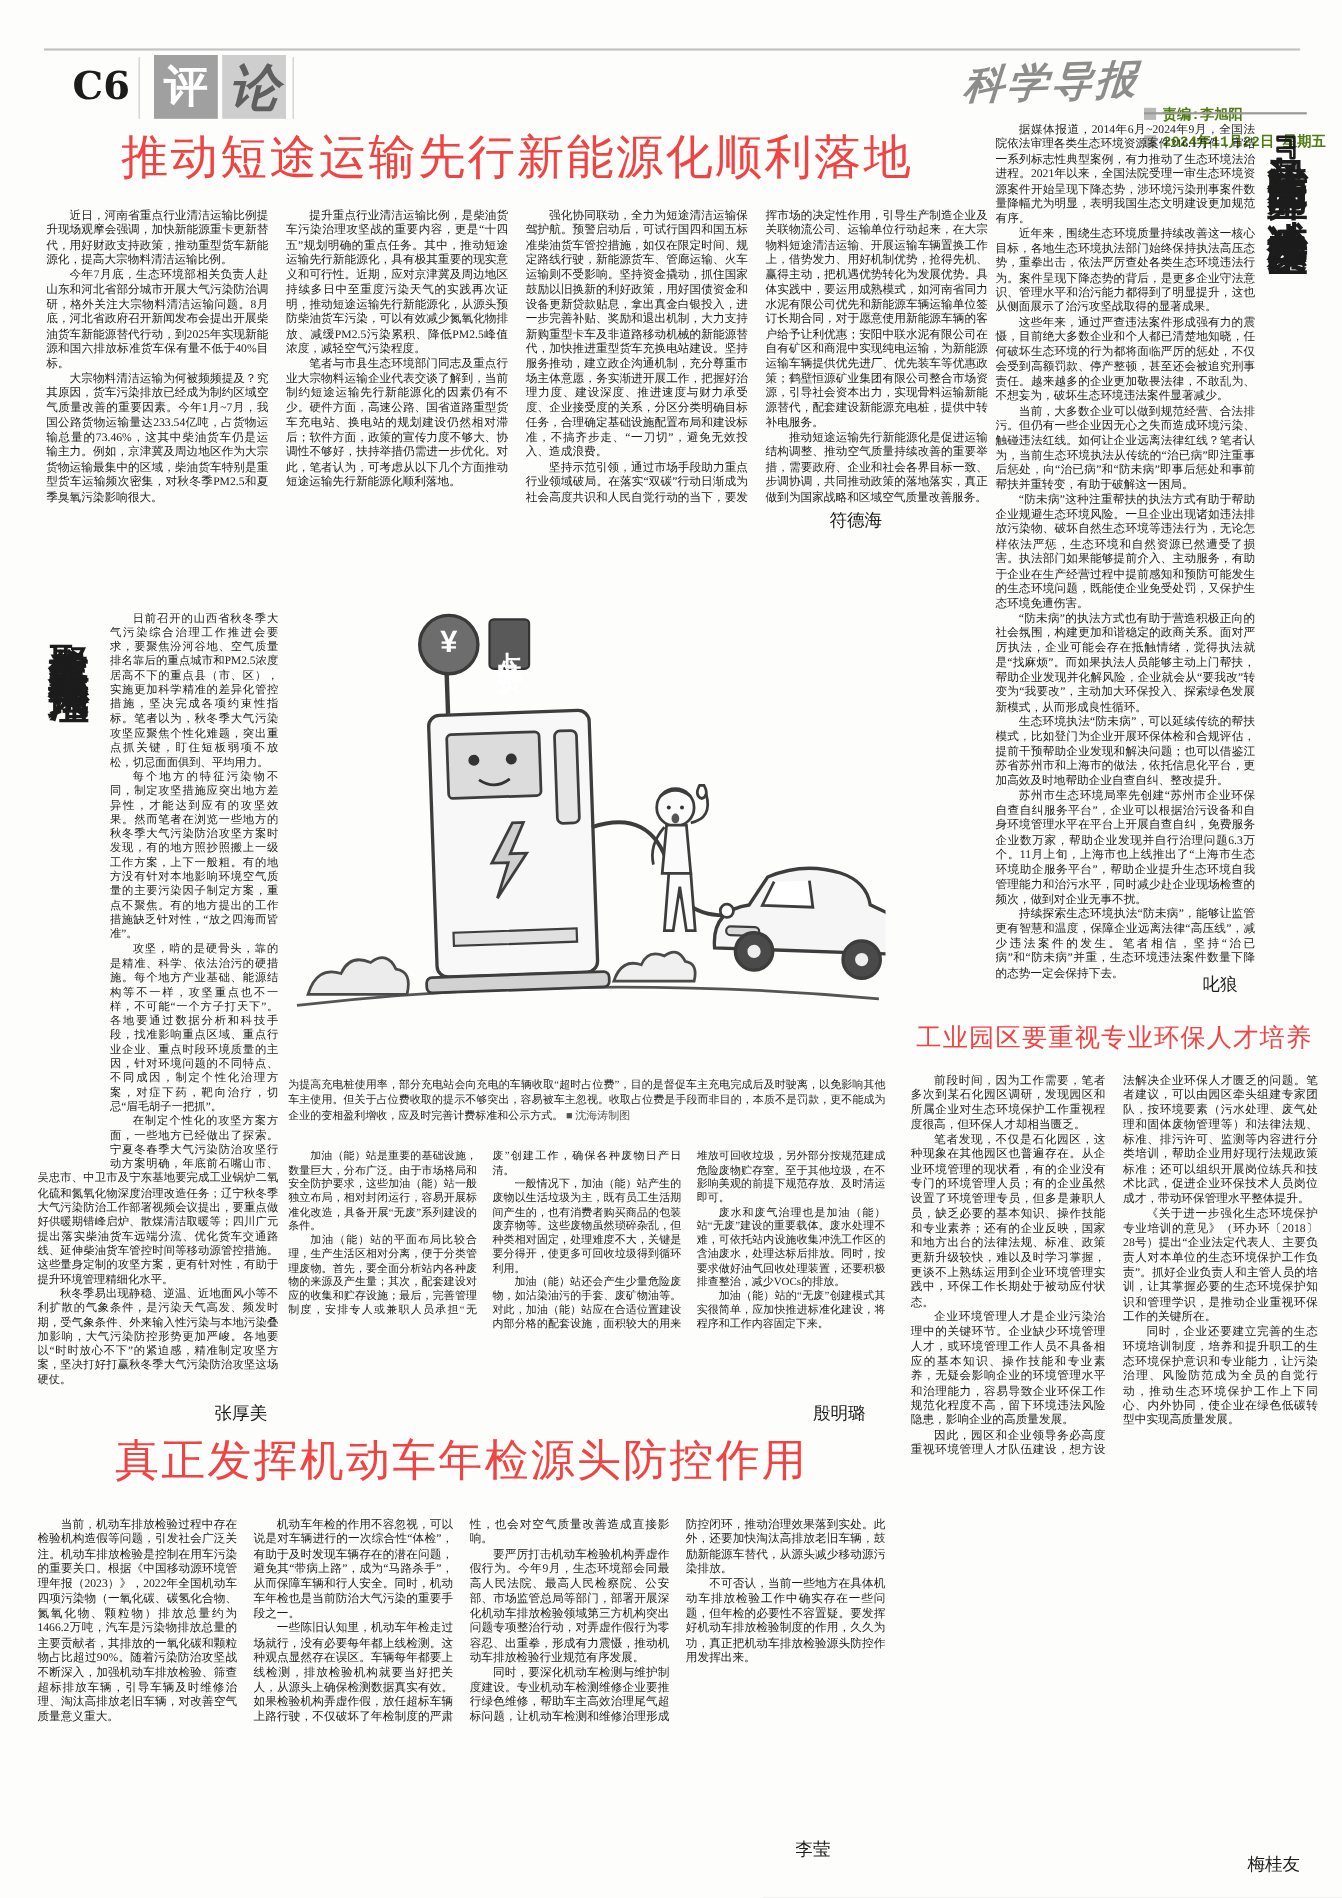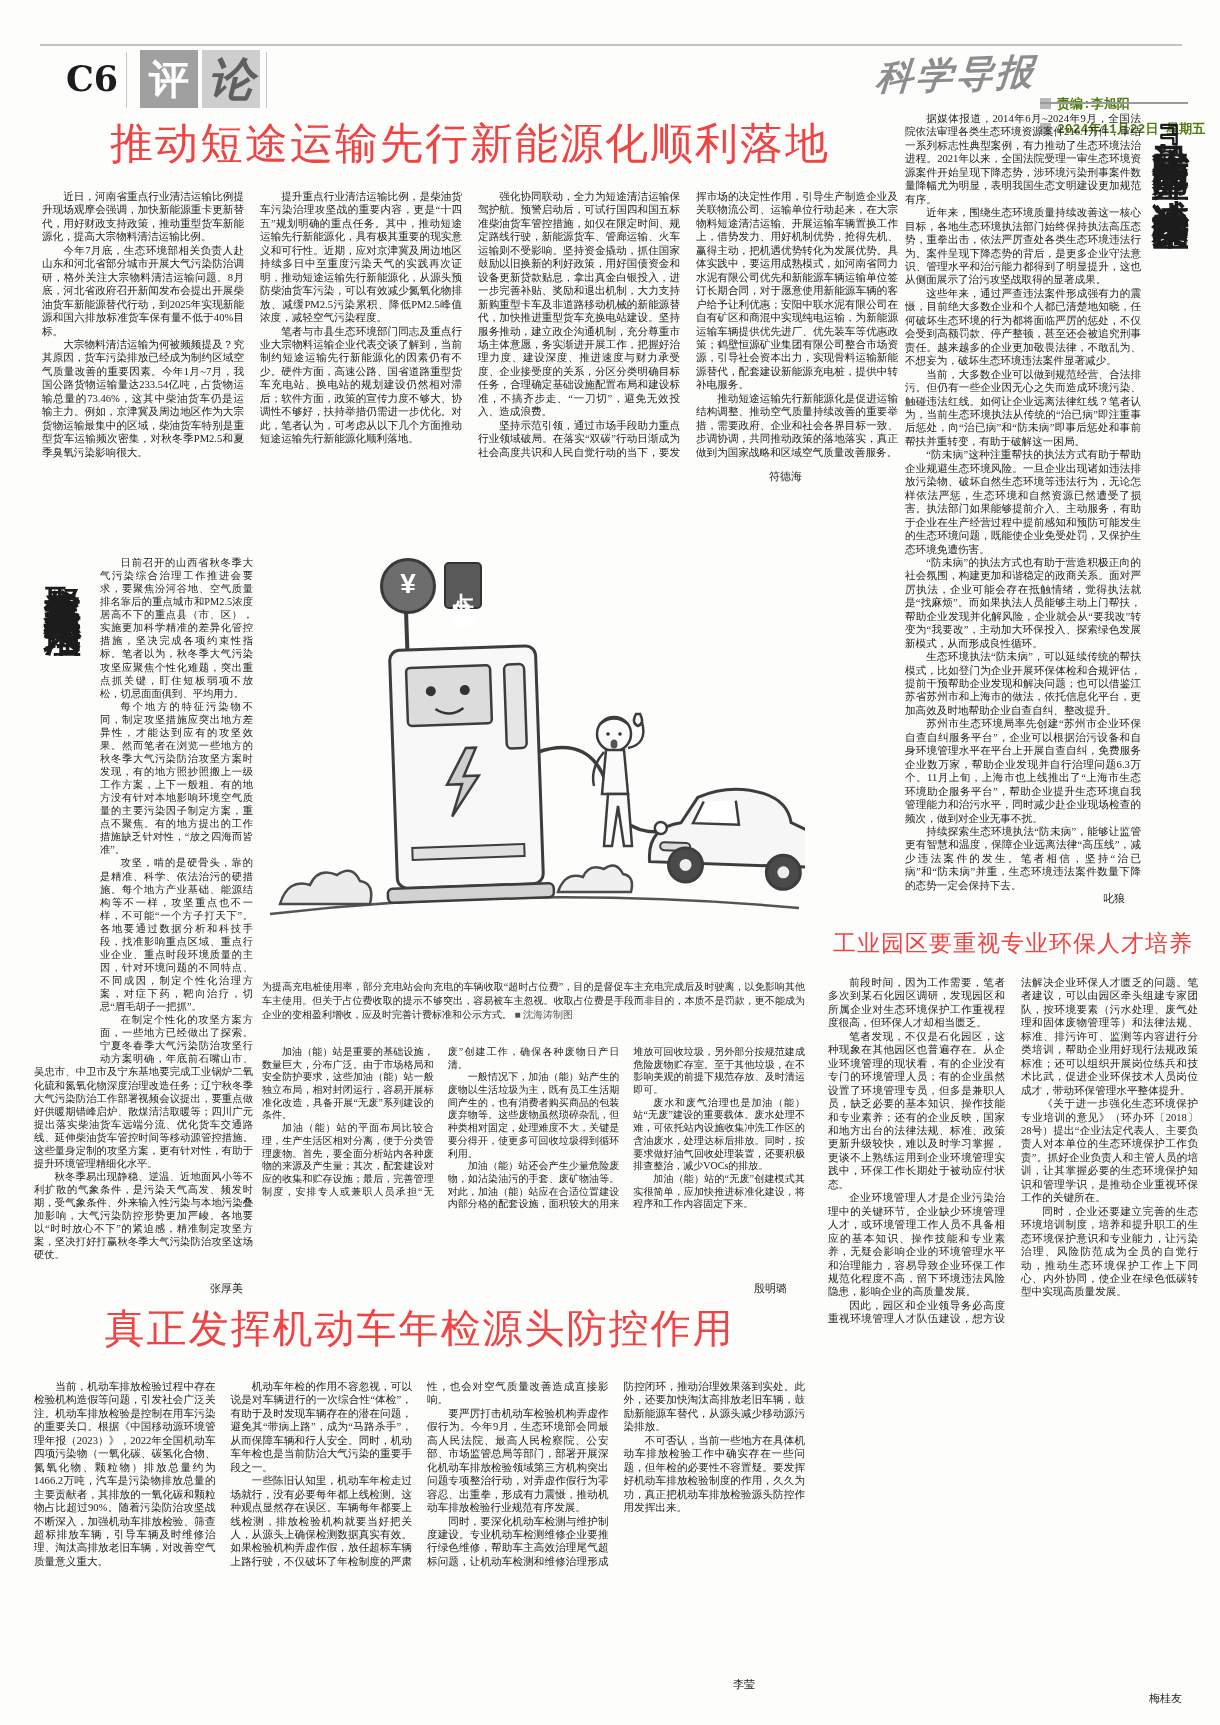--- a/index.html
+++ b/index.html
@@ -16,21 +16,21 @@
   .masthead{left:876px;top:50px;width:160px;font-family:"DejaVu Serif",serif;font-style:italic;font-weight:bold;
             font-size:37px;color:#8d8d8d;letter-spacing:3px;transform:skewX(-6deg) rotate(-2deg);white-space:nowrap;}
   .ed-block{left:1040px;top:54px;width:150px;font-family:Liberation Mono, monospace;font-weight:bold;color:#4d7c0f;margin-top:41px;}
   .ed-line{font-size:13px;margin-bottom:7px;white-space:nowrap;}
   .ed-line .sq{display:inline-block;width:11px;height:11px;background:#b9b9b9;margin-right:6px;vertical-align:-1px;}
   .ed-rule{left:1040px;top:102px;width:148px;height:2px;background:#9a9a9a;}
   
   .headline{font-family:"Liberation Sans",sans-serif;font-weight:normal;color:#ef4444;text-align:center;}
   .body-text{font-size:10.6px;line-height:1.27;text-align:justify;overflow:hidden;}
   .body-text p{margin:0;text-indent:2em;}
-  .author{position:absolute;font-size:11px;background:#fdfdfc;padding:0 4px;}
+  .author{position:absolute;font-size:16px;background:#fdfdfc;padding:0 4px;}
   
   .art1{left:42px;top:110px;width:856px;height:382px;}
   .art1 .headline{font-size:43px;letter-spacing:2px;height:68px;line-height:66px;}
   .art1 .body-text{margin-top:12px;height:298px;column-count:4;column-gap:16px;}
   
   .artlaw{left:905px;top:112px;width:294px;height:796px;display:flex;}
   .artlaw .body-text{width:236px;height:100%;}
   .vhead-law{width:58px;margin-left:0;writing-mode:vertical-rl;font-family:"DejaVu Serif",serif;
              font-weight:bold;font-size:37px;line-height:56px;letter-spacing:2px;text-align:left;}
   .vhead-law .gap{display:inline-block;height:34px;}

